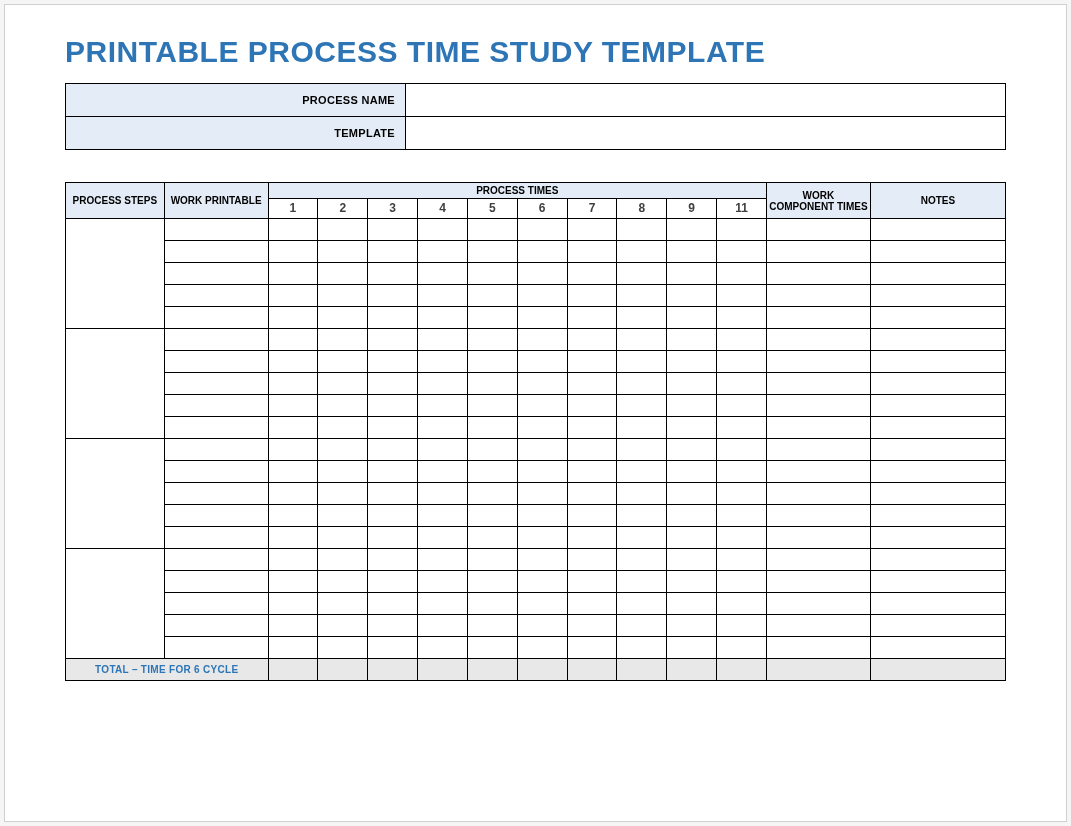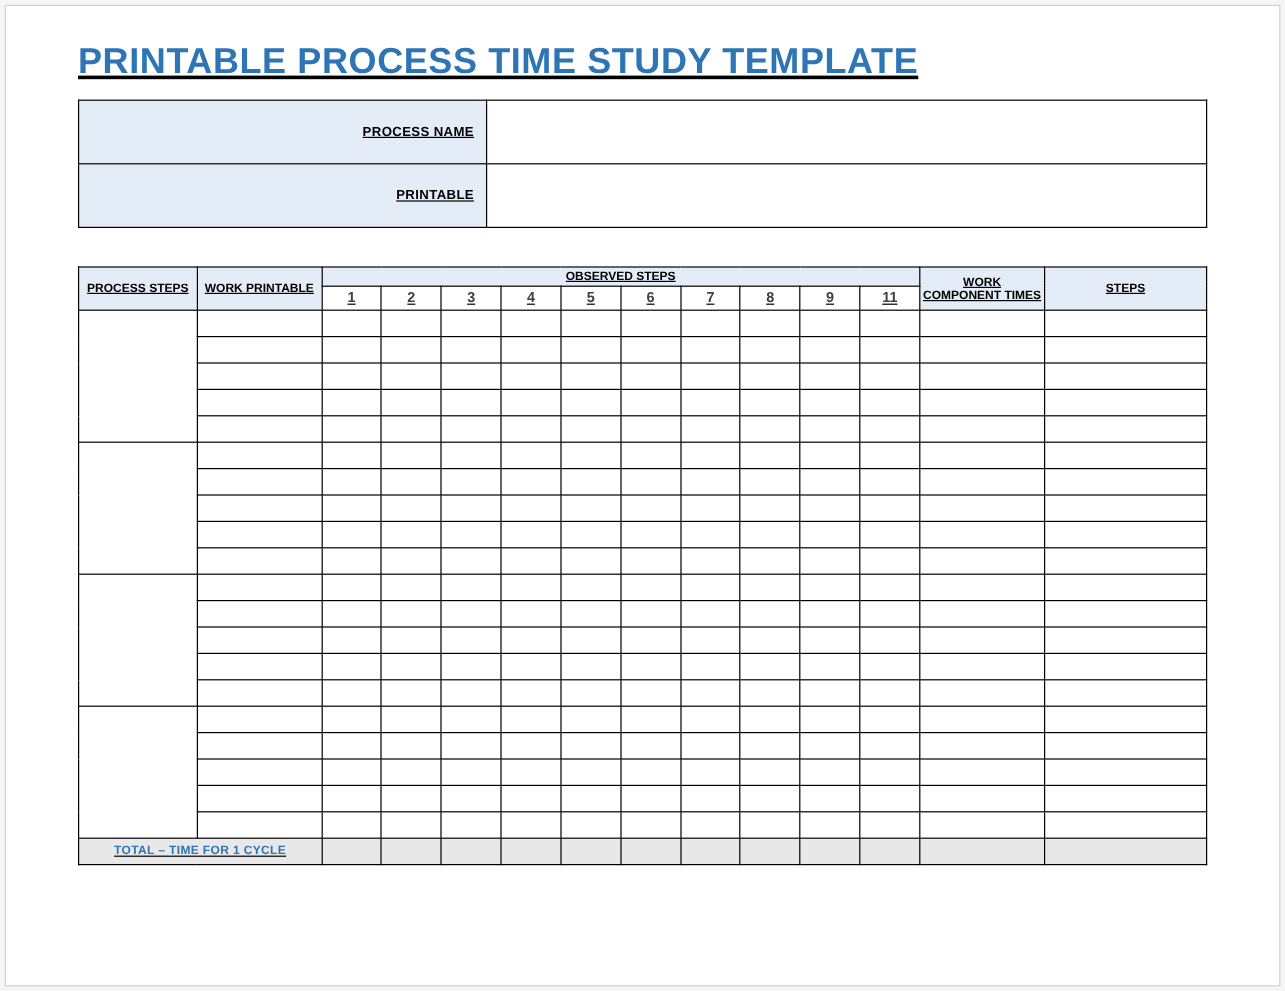--- a/index.html
+++ b/index.html
@@ -9,21 +9,20 @@
     background: #f5f5f5;
     font-family: "Century Gothic", "Segoe UI", Arial, sans-serif;
     width: 1071px;
   }
   .page {
     background: #ffffff;
     border: 1px solid #d0d0d0;
     width: 1063px;
     height: 818px;
     padding: 30px 60px 40px 60px;
-    text-decoration: underline;
   }
   .title {
     color: #2E75B6;
     font-size: 30px;
     font-weight: 700;
     letter-spacing: 0.5px;
     margin: 0 0 14px 0;
   }
 
   
@@ -35,21 +34,21 @@
   .info-table td {
     border: 1px solid #000;
     height: 24px;
     font-size: 11px;
   }
   .info-label {
     width: 340px;
     background: #E4EDF7;
     font-weight: 700;
     text-align: right;
-    padding: 20px 10px;
+    padding: 10px 10px;
     letter-spacing: 0.3px;
   }
   .info-value {
     background: #ffffff;
     padding: 4px 10px;
   }
 
   
   .grid {
     width: 100%;
@@ -101,34 +100,34 @@
 
   <div class="title">PRINTABLE PROCESS TIME STUDY TEMPLATE</div>
 
   <table class="info-table">
     <tbody>
         <tr>
       <td class="info-label">PROCESS NAME</td>
       <td class="info-value"></td>
     </tr>
     <tr>
-      <td class="info-label">PRINTABLE</td>
+      <td class="info-label">TEMPLATE</td>
       <td class="info-value"></td>
     </tr>
   </tbody>
     </table>
 
   <table class="grid" id="study-grid">
     <thead>
       <tr>
         <th rowspan="2" class="col-steps">PROCESS STEPS</th>
         <th rowspan="2" class="col-comp">WORK PRINTABLE</th>
-        <th colspan="10">OBSERVED STEPS</th>
+        <th colspan="10">PROCESS TIMES</th>
         <th rowspan="2" class="col-wct">WORK COMPONENT TIMES</th>
-        <th rowspan="2" class="col-notes">STEPS</th>
+        <th rowspan="2" class="col-notes">NOTES</th>
       </tr>
       <tr id="num-header-row">
           <th class="numcol col-num">1</th>
           <th class="numcol col-num">2</th>
           <th class="numcol col-num">3</th>
           <th class="numcol col-num">4</th>
           <th class="numcol col-num">5</th>
           <th class="numcol col-num">6</th>
           <th class="numcol col-num">7</th>
           <th class="numcol col-num">8</th>
@@ -435,21 +434,21 @@
           <td class="cell col-num"></td>
           <td class="cell col-num"></td>
           <td class="cell col-num"></td>
           <td class="cell col-num"></td>
           <td class="cell col-num"></td>
           <td class="cell col-num"></td>
           <td class="cell col-wct"></td>
           <td class="cell col-notes"></td>
         </tr>
         <tr class="total-row">
-          <td colspan="2" class="total-label">TOTAL – TIME FOR 1 CYCLE</td>
+          <td colspan="2" class="total-label">TOTAL – TIME FOR 6 CYCLE</td>
           <td></td>
           <td></td>
           <td></td>
           <td></td>
           <td></td>
           <td></td>
           <td></td>
           <td></td>
           <td></td>
           <td></td>

